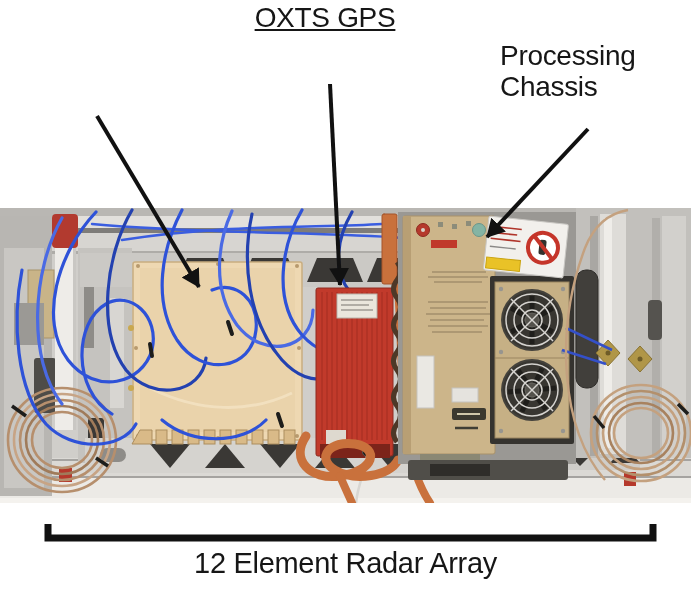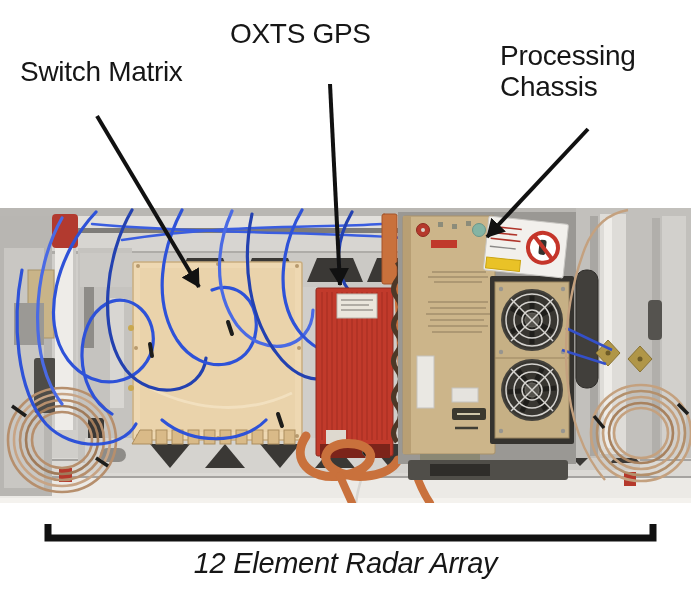--- a/index.html
+++ b/index.html
@@ -1,31 +1,30 @@
 <!DOCTYPE html>
 <html><head>
 <meta charset="utf-8">
 <style>
   html,body{margin:0;padding:0;background:#ffffff;}
   .fig{position:relative;width:691px;height:600px;background:#ffffff;overflow:hidden;
        font-family:"Liberation Sans",sans-serif;color:#161616;}
   .callout{position:absolute;font-size:28px;line-height:1.12;letter-spacing:-0.3px;color:#161616;}
   .c-switch{left:20px;top:56px;}
-  .c-oxts{left:230px;top:18px;width:190px;text-align:left;}
+  .c-oxts{left:230px;top:2px;width:190px;text-align:center;text-decoration:underline;}
   .c-proc{left:500px;top:40px;width:176px;}
-  .c-array{left:0;top:547px;width:691px;text-align:center;font-size:29px;font-style:italic;}
+  .c-array{left:0;top:547px;width:691px;text-align:center;font-size:29px;}
   .overlay{position:absolute;left:0;top:0;width:691px;height:600px;pointer-events:none;}
   .photo{position:absolute;left:0;top:208px;width:691px;height:295px;}
 </style>
 </head>
 <body>
 
 <div class="fig">
 
-  <div class="callout c-switch">Switch Matrix</div>
   <div class="callout c-oxts">OXTS GPS</div>
   <div class="callout c-proc">Processing Chassis</div>
   <div class="callout c-array">12 Element Radar Array</div>
 
   <svg class="photo" viewBox="0 0 691 295" preserveAspectRatio="none">
 
     <rect x="0" y="0" width="691" height="295" fill="#d0ceca"></rect>
 
     <g>
       <rect x="0" y="0" width="691" height="8" fill="#b9b7b3"></rect>

